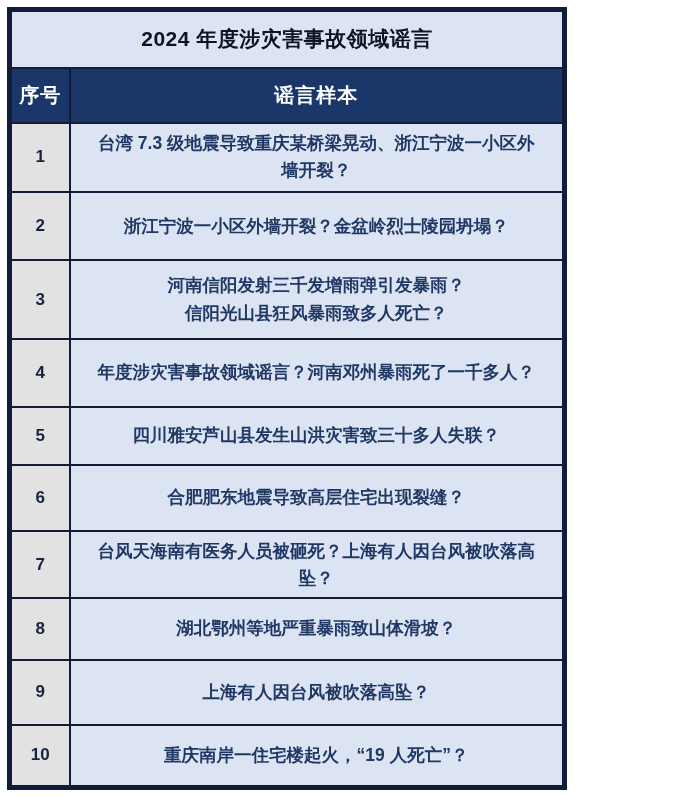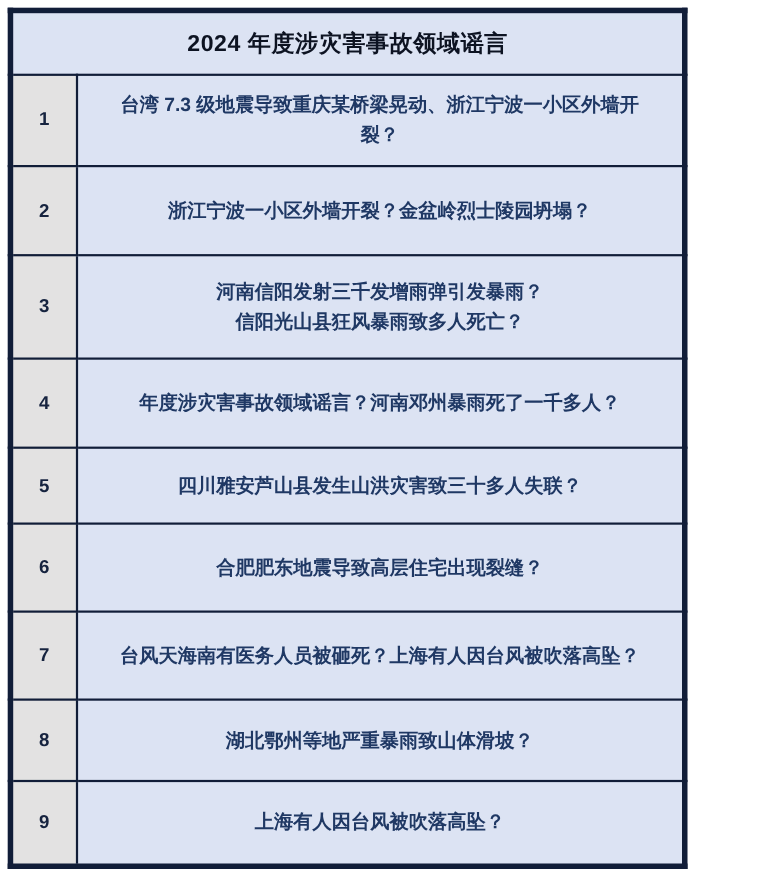--- a/index.html
+++ b/index.html
@@ -17,21 +17,21 @@
     background: #ffffff;
     font-family: "Liberation Sans", "DejaVu Sans", sans-serif;
   }
   .page {
     width: 697px;
     height: 797px;
     padding: 7px;
     background: #ffffff;
   }
   table.rumor-table {
-    width: 618px;
+    width: 560px;
     height: 783px;
     border-collapse: collapse;
     table-layout: fixed;
     border: 5px solid var(--border);
   }
   table.rumor-table td, table.rumor-table th {
     border: 2px solid var(--border);
     text-align: center;
     vertical-align: middle;
   }
@@ -85,20 +85,24 @@
 <div class="page">
   <table class="rumor-table">
     <colgroup>
       <col class="col-index">
       <col>
     </colgroup>
     <thead>
       <tr>
         <td class="title-cell" colspan="2">2024 年度涉灾害事故领域谣言</td>
       </tr>
+      <tr class="header-row">
+        <th>序号</th>
+        <th>谣言样本</th>
+      </tr>
     </thead>
     <tbody>
       <tr>
         <td class="index-cell">1</td>
         <td class="text-cell">台湾 7.3 级地震导致重庆某桥梁晃动、浙江宁波一小区外墙开裂？</td>
       </tr>
       <tr>
         <td class="index-cell">2</td>
         <td class="text-cell">浙江宁波一小区外墙开裂？金盆岭烈士陵园坍塌？</td>
       </tr>
@@ -124,15 +128,19 @@
         <td class="text-cell">台风天海南有医务人员被砸死？上海有人因台风被吹落高坠？</td>
       </tr>
       <tr>
         <td class="index-cell">8</td>
         <td class="text-cell">湖北鄂州等地严重暴雨致山体滑坡？</td>
       </tr>
       <tr>
         <td class="index-cell">9</td>
         <td class="text-cell">上海有人因台风被吹落高坠？</td>
       </tr>
+      <tr>
+        <td class="index-cell">10</td>
+        <td class="text-cell">重庆南岸一住宅楼起火，“19 人死亡”？</td>
+      </tr>
     </tbody>
   </table>
 </div>
 
 </body></html>

